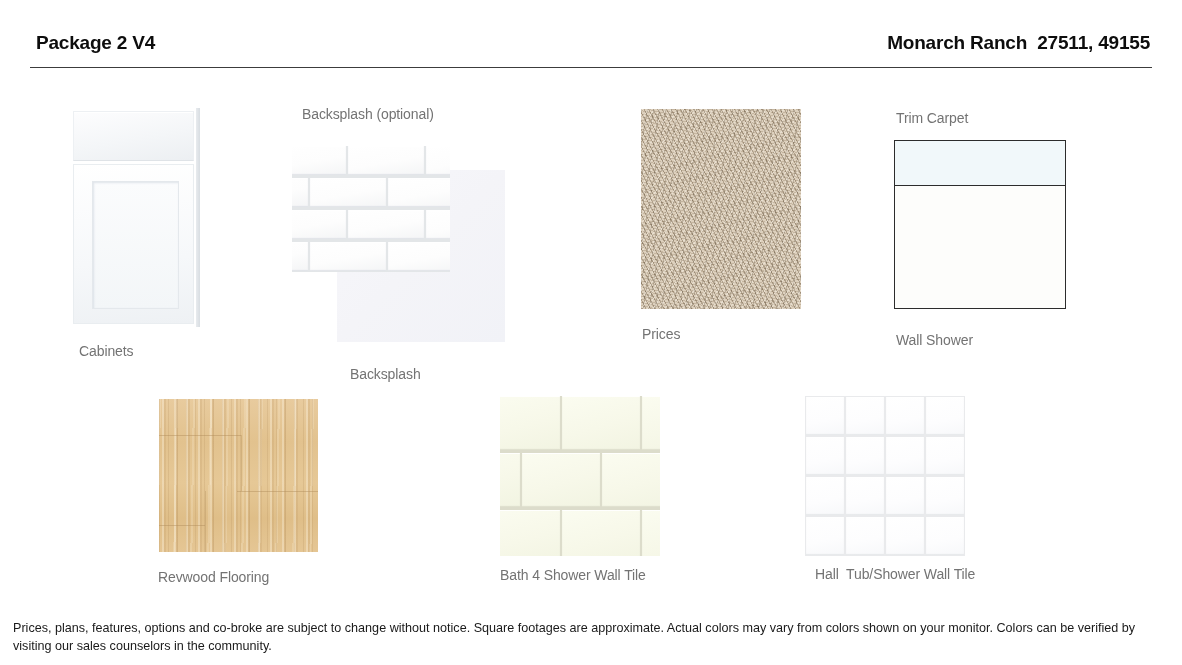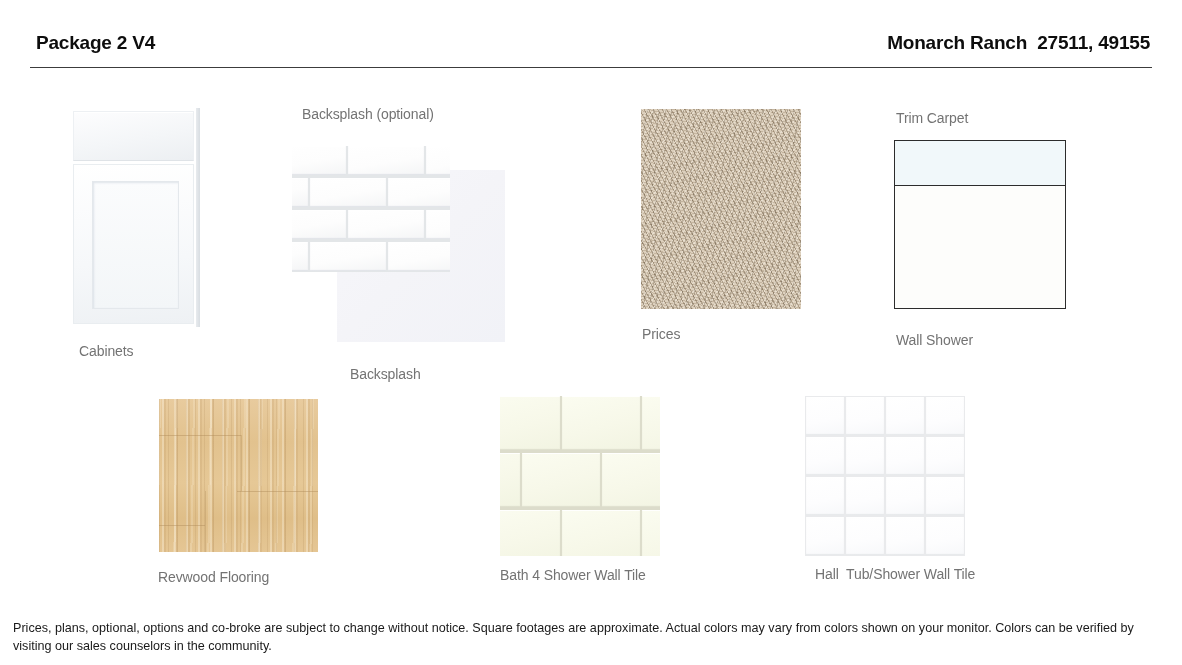--- a/index.html
+++ b/index.html
@@ -413,13 +413,13 @@
     <div class="h-tile" style="left: 41px; top: 81px;"></div>
     <div class="h-tile" style="left: 81px; top: 81px;"></div>
     <div class="h-tile" style="left: 121px; top: 81px;"></div>
     <div class="h-tile" style="left: 1px; top: 121px;"></div>
     <div class="h-tile" style="left: 41px; top: 121px;"></div>
     <div class="h-tile" style="left: 81px; top: 121px;"></div>
     <div class="h-tile" style="left: 121px; top: 121px;"></div>
   </div>
 <div class="label" style="left:805px; top:566px;margin-left:10px;">Hall  Tub/Shower Wall Tile</div>
 
-<div class="footer">Prices, plans, optional, options and co-broke are subject to change without notice. Square footages are approximate. Actual colors may vary from colors shown on your monitor. Colors can be verified by visiting our sales counselors in the community.</div>
+<div class="footer">Prices, plans, features, options and co-broke are subject to change without notice. Square footages are approximate. Actual colors may vary from colors shown on your monitor. Colors can be verified by visiting our sales counselors in the community.</div>
 
 </body></html>

